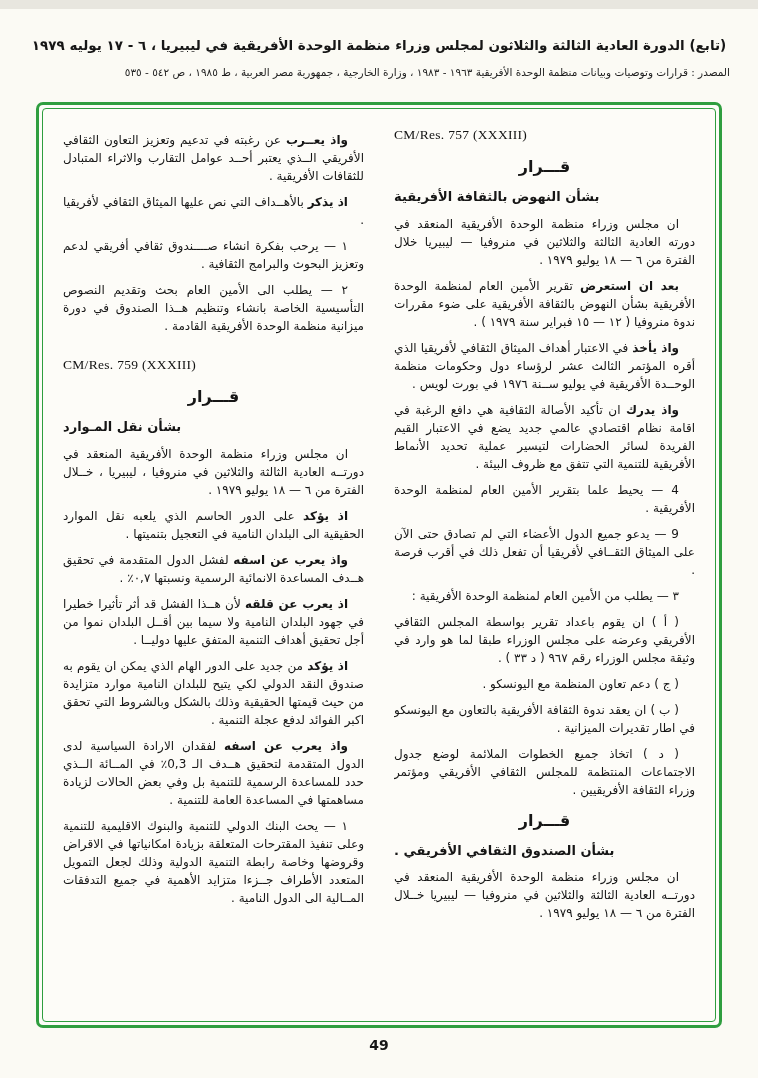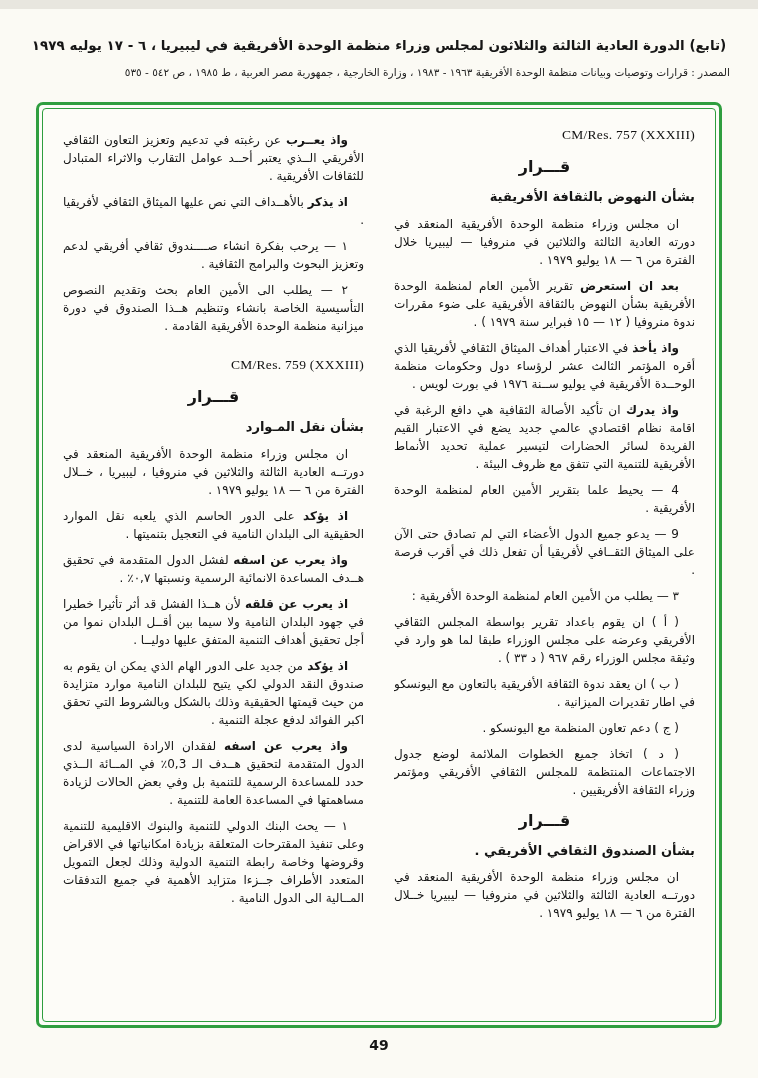--- a/index.html
+++ b/index.html
@@ -17,26 +17,26 @@
     border:3px solid #2f9e3f; border-radius:7px; padding:3px; background:#fdfcf8;
   }
   .frame-inner {
     border:1px solid #2f9e3f; border-radius:4px; height:100%;
     box-sizing:border-box; padding:14px 20px; overflow:hidden;
   }
   .columns { display:flex; direction:rtl; gap:30px; height:100%; }
   .col { flex:1; min-width:0; font-size:12px; line-height:1.5; text-align:justify; overflow:hidden; direction:rtl; }
 
   .b-code {
-    direction:ltr; text-align:right; font-family:"Liberation Serif", serif;
+    direction:ltr; text-align:left; font-family:"Liberation Serif", serif;
     font-size:13.5px; letter-spacing:.3px; margin:20px 0 2px; color:#111;
   }
   .col .b-code:first-child { margin-top:2px; }
   .b-title { text-align:center; font-weight:bold; font-size:16px; margin:10px 0 8px; }
-  .b-sub   { text-align:right; font-weight:bold; font-size:13px; margin:0 0 8px; }
+  .b-sub   { text-align:left; font-weight:bold; font-size:13px; margin:0 0 8px; }
   .b-para  { margin:8px 0; text-indent:16px; }
   .b-para .lead { font-weight:bold; }
 
   .footer { text-align:center; margin-top:9px; font-weight:bold; font-size:14px; direction:rtl; }
 </style>
 </head>
 <body>
 
 <div class="page">
 
@@ -54,22 +54,22 @@
           <div class="b-title">قـــرار</div>
           <div class="b-sub">بشأن النهوض بالثقافة الأفريقية</div>
           <p class="b-para">ان مجلس وزراء منظمة الوحدة الأفريقية المنعقد في دورته العادية الثالثة والثلاثين في منروفيا — ليبيريا خلال الفترة من ٦ — ١٨ يوليو ١٩٧٩ .</p>
           <p class="b-para"><b class="lead">بعد ان استعرض</b><span> تقرير الأمين العام لمنظمة الوحدة الأفريقية بشأن النهوض بالثقافة الأفريقية على ضوء مقررات ندوة منروفيا ( ١٢ — ١٥ فبراير سنة ١٩٧٩ ) .</span></p>
           <p class="b-para"><b class="lead">واذ يأخذ</b><span> في الاعتبار أهداف الميثاق الثقافي لأفريقيا الذي أقره المؤتمر الثالث عشر لرؤساء دول وحكومات منظمة الوحــدة الأفريقية في يوليو ســنة ١٩٧٦ في بورت لويس .</span></p>
           <p class="b-para"><b class="lead">واذ يدرك</b><span> ان تأكيد الأصالة الثقافية هي دافع الرغبة في اقامة نظام اقتصادي عالمي جديد يضع في الاعتبار القيم الفريدة لسائر الحضارات لتيسير عملية تحديد الأنماط الأفريقية للتنمية التي تتفق مع ظروف البيئة .</span></p>
           <p class="b-para">4 — يحيط علما بتقرير الأمين العام لمنظمة الوحدة الأفريقية .</p>
           <p class="b-para">9 — يدعو جميع الدول الأعضاء التي لم تصادق حتى الآن على الميثاق الثقــافي لأفريقيا أن تفعل ذلك في أقرب فرصة .</p>
           <p class="b-para">٣ — يطلب من الأمين العام لمنظمة الوحدة الأفريقية :</p>
           <p class="b-para">( أ ) ان يقوم باعداد تقرير بواسطة المجلس الثقافي الأفريقي وعرضه على مجلس الوزراء طبقا لما هو وارد في وثيقة مجلس الوزراء رقم ٩٦٧ ( د ٣٣ ) .</p>
+          <p class="b-para">( ج ) دعم تعاون المنظمة مع اليونسكو .</p>
           <p class="b-para">( ب ) ان يعقد ندوة الثقافة الأفريقية بالتعاون مع اليونسكو في اطار تقديرات الميزانية .</p>
-          <p class="b-para">( ج ) دعم تعاون المنظمة مع اليونسكو .</p>
           <p class="b-para">( د ) اتخاذ جميع الخطوات الملائمة لوضع جدول الاجتماعات المنتظمة للمجلس الثقافي الأفريقي ومؤتمر وزراء الثقافة الأفريقيين .</p>
           <div class="b-title">قـــرار</div>
           <div class="b-sub">بشأن الصندوق الثقافي الأفريقي .</div>
           <p class="b-para">ان مجلس وزراء منظمة الوحدة الأفريقية المنعقد في دورتــه العادية الثالثة والثلاثين في منروفيا — ليبيريا خــلال الفترة من ٦ — ١٨ يوليو ١٩٧٩ .</p>
         </div>
 
         <div class="col">
           <p class="b-para"><b class="lead">واذ يعــرب</b><span> عن رغبته في تدعيم وتعزيز التعاون الثقافي الأفريقي الــذي يعتبر أحــد عوامل التقارب والاثراء المتبادل للثقافات الأفريقية .</span></p>
           <p class="b-para"><b class="lead">اذ يذكر</b><span> بالأهــداف التي نص عليها الميثاق الثقافي لأفريقيا .</span></p>
           <p class="b-para">١ — يرحب بفكرة انشاء صــــندوق ثقافي أفريقي لدعم وتعزيز البحوث والبرامج الثقافية .</p>

